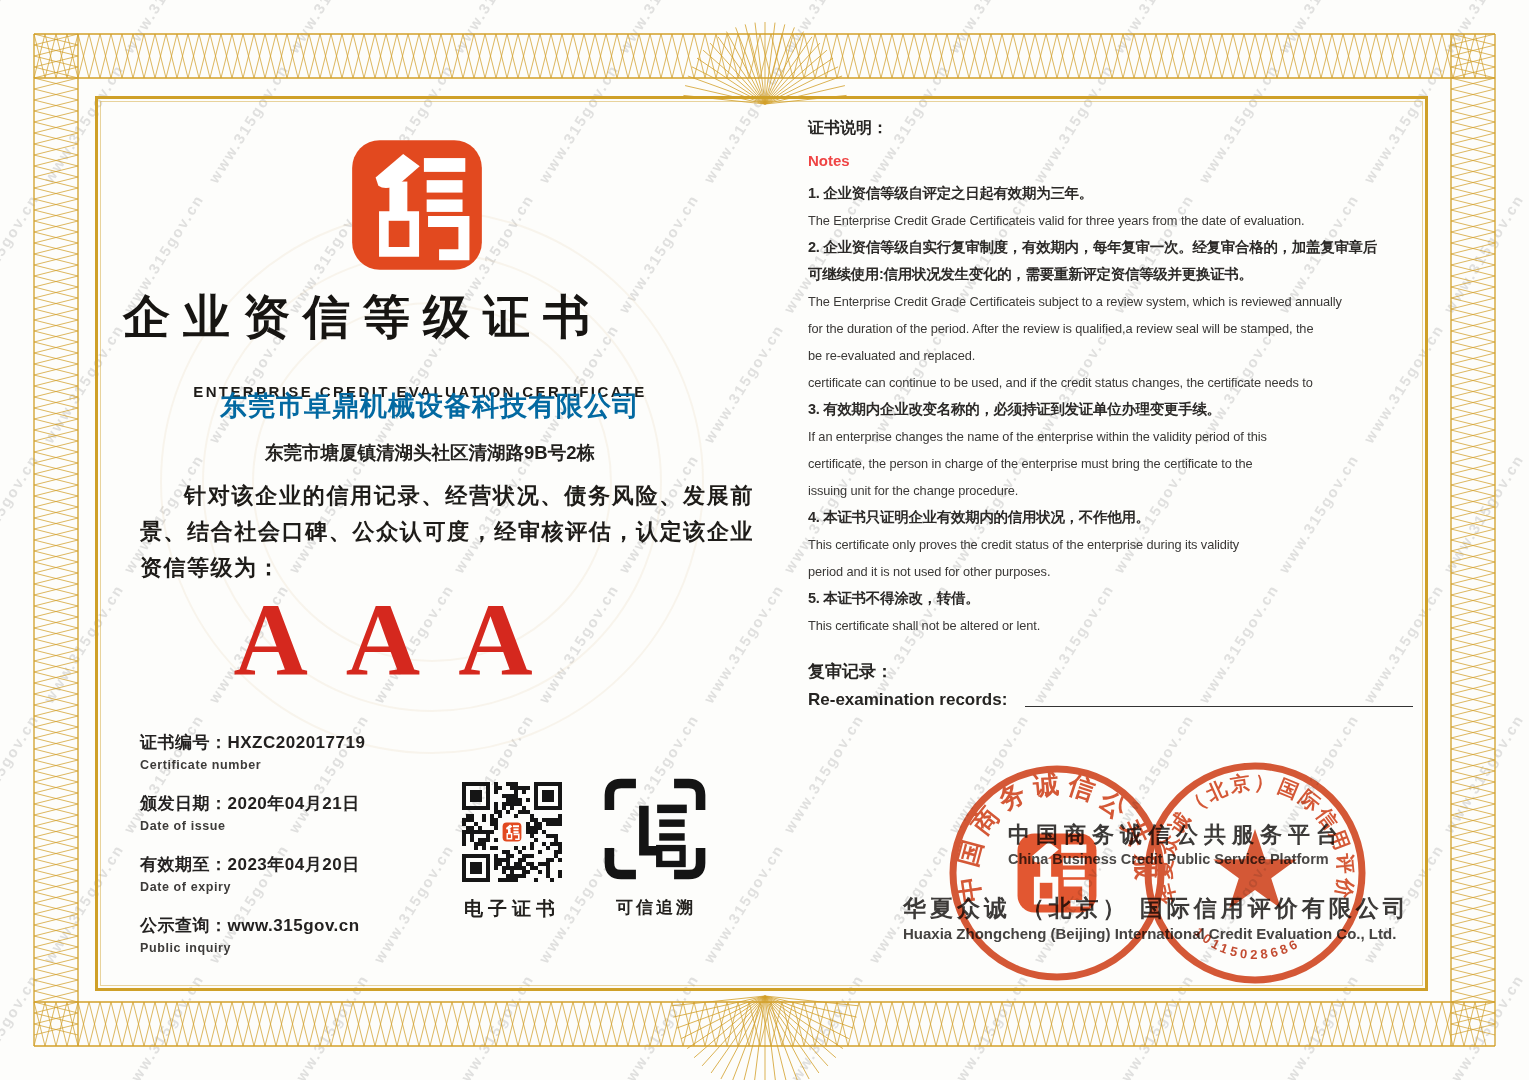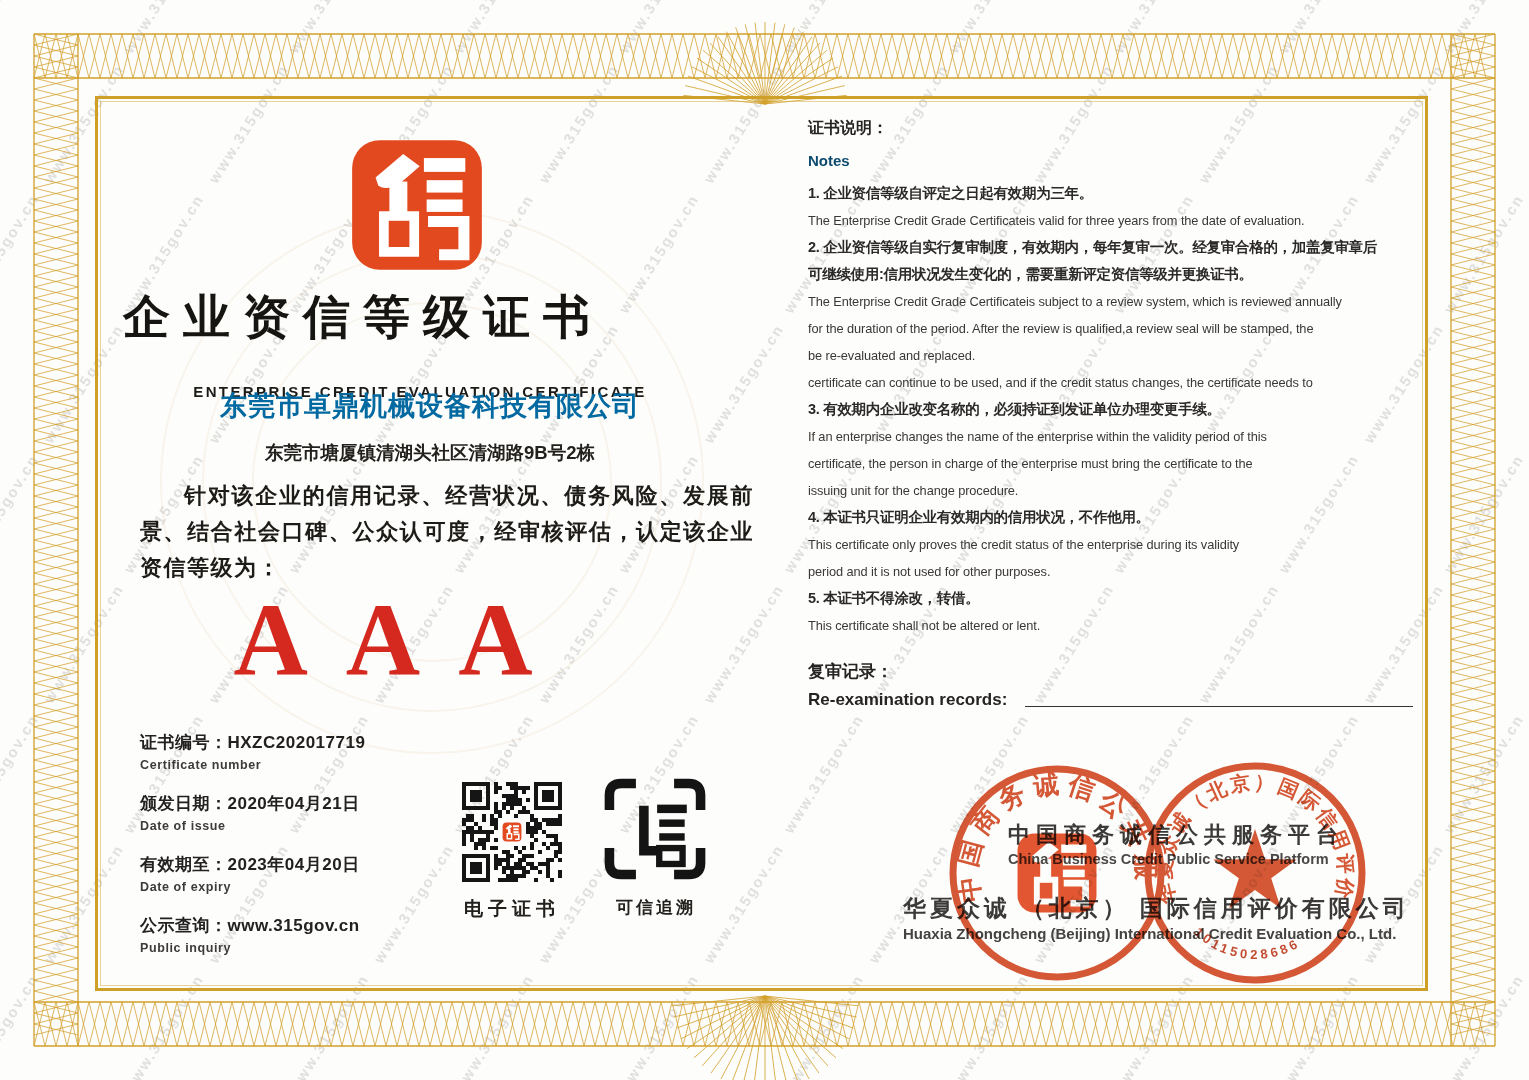--- a/index.html
+++ b/index.html
@@ -44,21 +44,21 @@
   
   #qr-block{left:462px;top:782px;width:100px;height:100px;z-index:3;}
   #qr-label{left:448px;top:896px;width:128px;text-align:center;z-index:3;
       font-weight:700;font-size:19px;letter-spacing:5px;color:#23211e;white-space:nowrap;}
   #trace-block{left:602px;top:776px;width:106px;height:106px;z-index:3;}
   #trace-label{left:596px;top:896px;width:120px;text-align:center;z-index:3;
       font-weight:700;font-size:17px;letter-spacing:3px;color:#23211e;white-space:nowrap;}
   
   #notes{left:808px;top:118px;width:605px;z-index:3;}
   #notes-title-cn{font-size:16px;font-weight:700;color:#262422;}
-  #notes-title-en{font-size:15px;font-weight:700;color:#0c4a6e;margin-top:13px;}
+  #notes-title-en{font-size:15px;font-weight:700;color:#ef4444;margin-top:13px;}
   #note-lines{margin-top:11px;}
   .note-line{display:block;height:27px;line-height:27px;white-space:nowrap;overflow:hidden;}
   .note-line.cn{font-size:14.5px;font-weight:600;color:#2c2a28;letter-spacing:-0.3px;}
   .note-line.en{font-size:12.8px;font-weight:500;color:#3a3836;letter-spacing:-0.1px;}
   #reexam{left:808px;top:660px;z-index:3;}
   #reexam-cn{font-size:17px;font-weight:700;color:#262422;}
   #reexam-row{margin-top:7px;display:flex;align-items:flex-end;}
   #reexam-en{font-size:17px;font-weight:700;color:#262422;}
   #reexam-line{width:388px;border-bottom:1.6px solid #333;margin-left:18px;margin-bottom:3px;}
   

